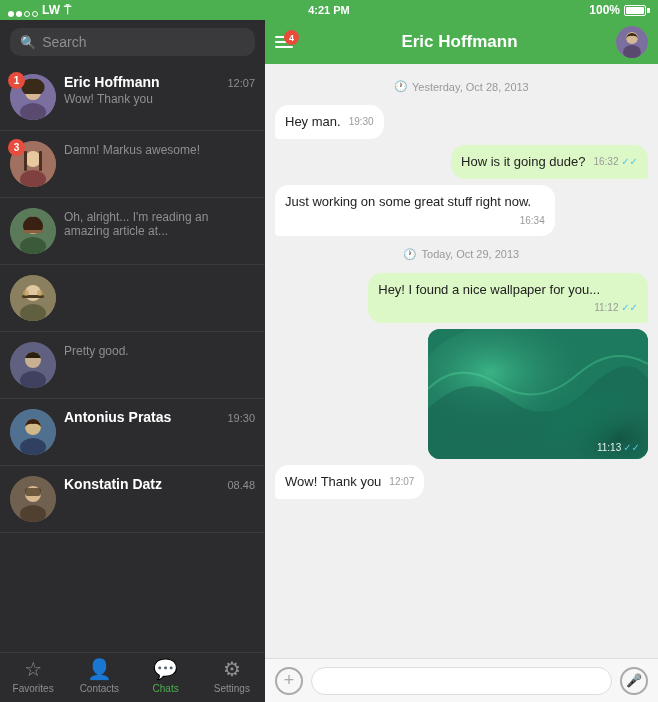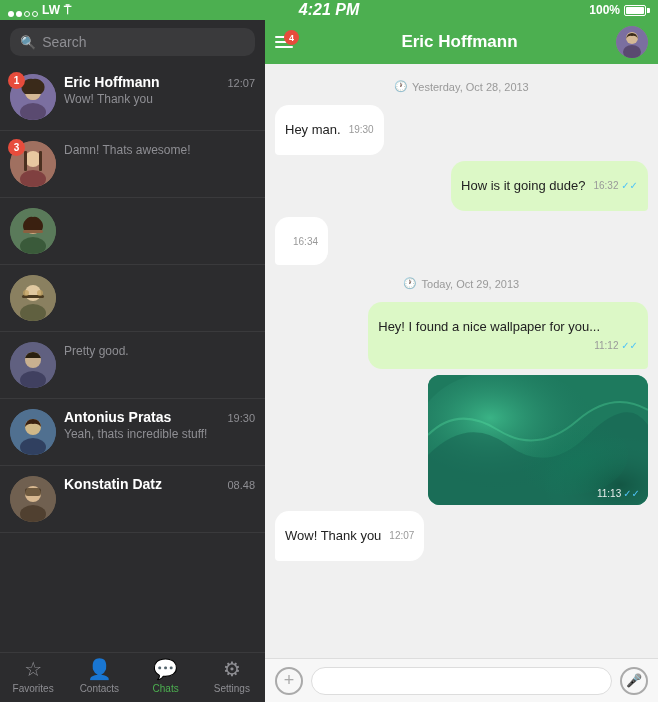--- a/index.html
+++ b/index.html
@@ -253,21 +253,21 @@
 
     .msg-row {
       display: flex;
       align-items: flex-end;
     }
     .msg-row.incoming { justify-content: flex-start; }
     .msg-row.outgoing { justify-content: flex-end; }
 
     .bubble {
       max-width: 75%;
-      padding: 16px 10px;
+      padding: 8px 10px;
       border-radius: 14px;
       font-size: 13px;
       line-height: 1.4;
       position: relative;
     }
     .bubble.incoming {
       background: #fff;
       border-bottom-left-radius: 4px;
       color: #222;
     }
@@ -401,21 +401,21 @@
   <div class="status-left">
     <div class="signal-dots">
       <div class="signal-dot"></div>
       <div class="signal-dot"></div>
       <div class="signal-dot empty"></div>
       <div class="signal-dot empty"></div>
     </div>
     <span>LW</span>
     <span>⍑</span>
   </div>
-  <span style="position:absolute;left:50%;transform:translateX(-50%);font-size:16px;font-style:italic;">4:21 PM</span>
+  <span style="position:absolute;left:50%;transform:translateX(-50%);font-size:11px;">4:21 PM</span>
   <div class="status-right">
     <span>100%</span>
     <div class="battery-icon">
       <div class="battery-body">
           <div class="battery-fill"></div>
         </div>
       <div class="battery-tip"></div>
     </div>
   </div>
 </div>
@@ -460,37 +460,38 @@
               <circle cx="23" cy="23" r="23" fill="#a07060"></circle>
               <circle cx="23" cy="18" r="8" fill="#e8c8a0"></circle>
               <ellipse cx="23" cy="38" rx="13" ry="9" fill="#804040"></ellipse>
               <rect x="14" y="10" width="3" height="20" fill="#4a3020" rx="1"></rect>
               <rect x="29" y="10" width="3" height="20" fill="#4a3020" rx="1"></rect>
             </svg>
           </div>
           <div class="badge">3</div>
         </div>
         <div class="chat-info">
-          <div class="chat-preview">Damn! Thats awesome!</div>
+          <div class="chat-preview">Damn! Markus awesome!</div>
         </div>
       </div>
 
       <div class="chat-item">
         <div class="avatar-wrap">
           <div class="avatar" style="background:#5a7a5a;">
             <svg viewBox="0 0 46 46" xmlns="http://www.w3.org/2000/svg">
               <circle cx="23" cy="23" r="23" fill="#5a7a5a"></circle>
               <circle cx="23" cy="18" r="8" fill="#d4a880"></circle>
               <ellipse cx="23" cy="38" rx="13" ry="9" fill="#3a5a3a"></ellipse>
               <path d="M14 22 Q12 18 14 14 Q18 8 23 9 Q28 8 32 14 Q34 18 32 22" fill="#3a2010"></path>
               <rect x="13" y="22" width="20" height="3" rx="1.5" fill="#8a6040"></rect>
             </svg>
           </div>
         </div>
         <div class="chat-info">
+          <div class="chat-preview multiline">Oh, alright... I'm reading an amazing article at...</div>
         </div>
       </div>
 
       <div class="chat-item">
         <div class="avatar-wrap">
           <div class="avatar" style="background:#8a8060;">
             <svg viewBox="0 0 46 46" xmlns="http://www.w3.org/2000/svg">
               <circle cx="23" cy="23" r="23" fill="#8a8060"></circle>
               <circle cx="23" cy="18" r="8" fill="#e0c8a0"></circle>
               <ellipse cx="23" cy="38" rx="13" ry="9" fill="#606040"></ellipse>
@@ -527,21 +528,20 @@
               <ellipse cx="23" cy="38" rx="13" ry="9" fill="#304060"></ellipse>
               <path d="M15 18 Q16 10 23 10 Q30 10 31 18 Q28 14 23 15 Q18 14 15 18Z" fill="#3a2010"></path>
             </svg>
           </div>
         </div>
         <div class="chat-info">
           <div class="chat-name-row">
             <span class="chat-name">Antonius Pratas</span>
             <span class="chat-time">19:30</span>
           </div>
-          <div class="chat-preview multiline">Yeah, thats incredible stuff!</div>
         </div>
       </div>
 
       <div class="chat-item">
         <div class="avatar-wrap">
           <div class="avatar" style="background:#706050;">
             <svg viewBox="0 0 46 46" xmlns="http://www.w3.org/2000/svg">
               <circle cx="23" cy="23" r="23" fill="#706050"></circle>
               <circle cx="23" cy="18" r="8" fill="#d8b890"></circle>
               <ellipse cx="23" cy="38" rx="13" ry="9" fill="#504030"></ellipse>
@@ -618,20 +618,21 @@
 
       <div class="msg-row outgoing">
         <div class="bubble outgoing">
           <span class="bubble-text">How is it going dude?</span>
           <span class="bubble-meta">16:32 <span class="check-marks">✓✓</span></span>
         </div>
       </div>
 
       <div class="msg-row incoming">
         <div class="bubble incoming">
+          <span class="bubble-text">Just working on some great stuff right now.</span>
           <span class="bubble-meta">16:34</span>
         </div>
       </div>
 
       <div class="date-divider">
         <span class="date-divider-icon">🕐</span>
         <span>Today, Oct 29, 2013</span>
       </div>
 
       <div class="msg-row outgoing">

